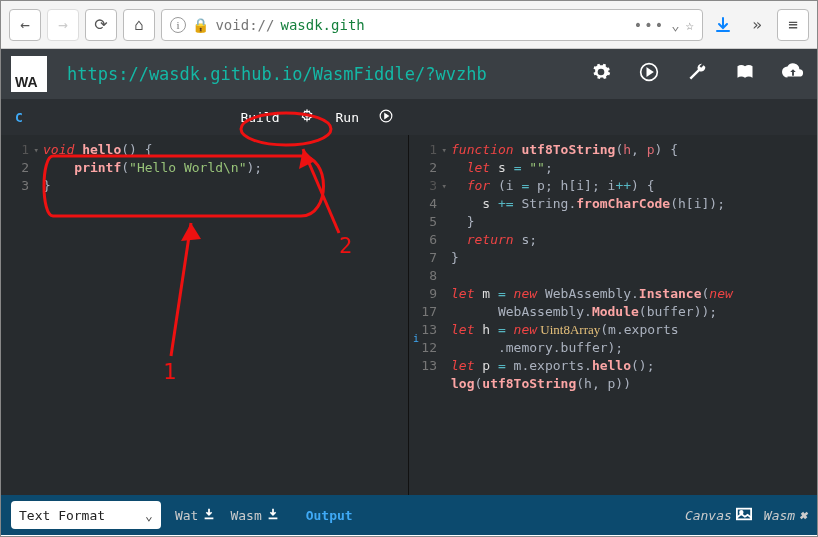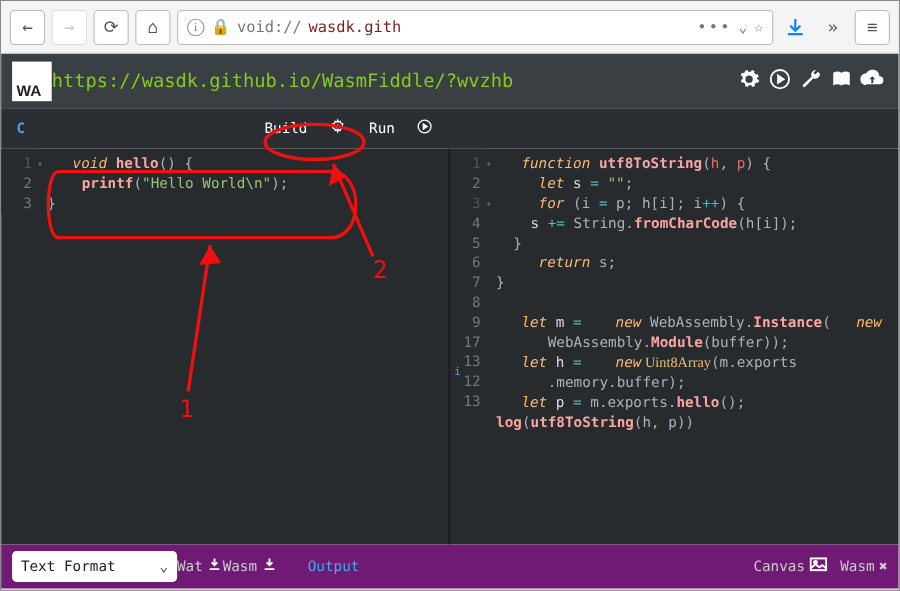--- a/index.html
+++ b/index.html
@@ -2,63 +2,63 @@
 <html><head>
 <meta charset="utf-8">
 <style>
   * { margin:0; padding:0; box-sizing:border-box; font-family: "DejaVu Sans Mono", Consolas, monospace; }
   body { width:818px; height:537px; background:#fff; overflow:hidden; border:1px solid #888; position:relative; }
   
   .browser-bar { height:48px; background:#f4f4f4; display:flex; align-items:center; padding:0 8px; gap:6px; border-bottom:1px solid #ccc;}
   .nav-btn { width:32px; height:32px; border:1px solid #bbb; border-radius:4px; background:#fff; display:flex; align-items:center; justify-content:center; color:#555;}
   .nav-btn.disabled{ color:#ccc; border-color:#ddd;}
   .url-box{ flex:1; height:32px; border:1px solid #bbb; border-radius:4px; background:#fff; display:flex; align-items:center; padding:0 8px; gap:6px; color:#777; font-family:sans-serif; font-size:14px;}
-  .url-box .host{ color:#7f1d1d;}
+  .url-box .host{ color:#15803d;}
   .url-box .info{ width:16px;height:16px; border:1px solid #999; border-radius:50%; display:flex;align-items:center;justify-content:center;font-size:11px;font-family:serif;}
   .url-box .dots{letter-spacing:2px;}
   .toolbar-icon{ width:28px; height:28px; display:flex;align-items:center;justify-content:center;color:#555;}
   .toolbar-icon.blue{ color:#0a84ff;}
   
-  .app-header{ height:50px; background:#3a3f44; display:flex; align-items:center; padding:0 10px; gap:0; color:#eee; font-family:sans-serif;}
+  .app-header{ height:50px; background:#3a3f44; display:flex; align-items:center; padding:0 10px; gap:20px; color:#eee; font-family:sans-serif;}
   .logo{ width:36px; height:36px; background:#fff; color:#222; font-weight:bold; display:flex; align-items:flex-end; justify-content:flex-start; padding:2px 4px; font-family:sans-serif; font-size:14px;}
-  .title-url{ font-size:17px; flex:1; color:#84cc16;}
+  .title-url{ font-size:17px; flex:1; color:#14b8a6;}
   .hdr-icon{ width:28px;height:28px;display:flex;align-items:center;justify-content:center;color:#fff;}
   
   .tab-row{ height:36px; background:#2b2f33; display:flex; align-items:stretch; color:#bbb; font-family:sans-serif; font-size:13px;}
   .tab-half{ width:50%; display:flex; align-items:center;}
   .tab-lbl{ padding:0 14px; display:flex; align-items:center; font-weight:bold;}
   .tab-half .right-controls{ margin-left:auto; display:flex; align-items:center; gap:6px; padding-right:8px; color:#fff;}
   .btn-chip{ display:flex; align-items:center; gap:20px; padding:2px 8px;}
   .pane-c .tab-lbl{ color:#3fa9f5;}
   .pane-js .tab-lbl{ color:#3fa9f5;}
   
   .editors{ display:flex; height:360px; background:#272b2e;}
   .editor{ width:50%; position:relative; font-size:13px; color:#ccc; overflow:hidden;}
   .gutter{ position:absolute; left:0; top:0; width:34px; text-align:right; color:#777; padding:6px 6px 0 0; background:#272b2e;}
   .gutter div{ height:18px; line-height:18px;}
   .gutter .fold{ color:#555; position:relative;}
   .gutter .fold::after{content:"▾"; position:absolute; right:-10px; font-size:9px; color:#666;}
   .code{ position:absolute; left:42px; top:6px; right:6px; white-space:pre; line-height:18px;}
-  .kw{ color:#fdba74; font-style:italic;margin-left:23px;}
+  .kw{ color:#ef4444; font-style:italic;}
   .fn{ color:#e5c07b;font-family:Liberation Serif, serif;}
   .fn2{ color:#fca5a5;font-weight:bold;}
   .str{ color:#98c379;}
   .pn{ color:#abb2bf;}
   .op{ color:#56b6c2;}
   .ident{color:#e06c75;}
   .ident2{color:#ddd;}
   .editor.left{ border-right:1px solid #111;}
   .info-dot{position:absolute; left:4px; color:#3fa9f5; font-size:10px;}
   
-  .bottom-bar{ height:40px; background:#701a75; display:flex; align-items:center; padding:0 10px; color:#ccc; font-family:sans-serif; font-size:13px;}
+  .bottom-bar{ height:40px; background:#0c4a6e; display:flex; align-items:center; padding:0 10px; gap:14px; color:#ccc; font-family:sans-serif; font-size:13px;}
   .dropdown{ background:#fff; color:#222; border-radius:4px; height:28px; display:flex; align-items:center; padding:0 8px; gap:40px; font-family:sans-serif;}
   .dropdown .chev{color:#444;}
   .bottom-bar .sec{ display:flex; align-items:center; gap:4px;text-align:center;}
-  .bottom-bar .out{ color:#3fa9f5; margin-left:28px; font-weight:normal;}
-  .bottom-bar .right{ margin-left:auto; display:flex; gap:12px;}
+  .bottom-bar .out{ color:#3fa9f5; margin-left:12px; font-weight:bold;}
+  .bottom-bar .right{ margin-left:auto; display:flex; gap:12px;font-style:italic;}
   
   svg.anno{ position:absolute; left:0; top:0; pointer-events:none;}
 </style>
 </head>
 <body>
 
 <div class="browser-bar">
   <div class="nav-btn">
       <span>←</span>
     </div>

